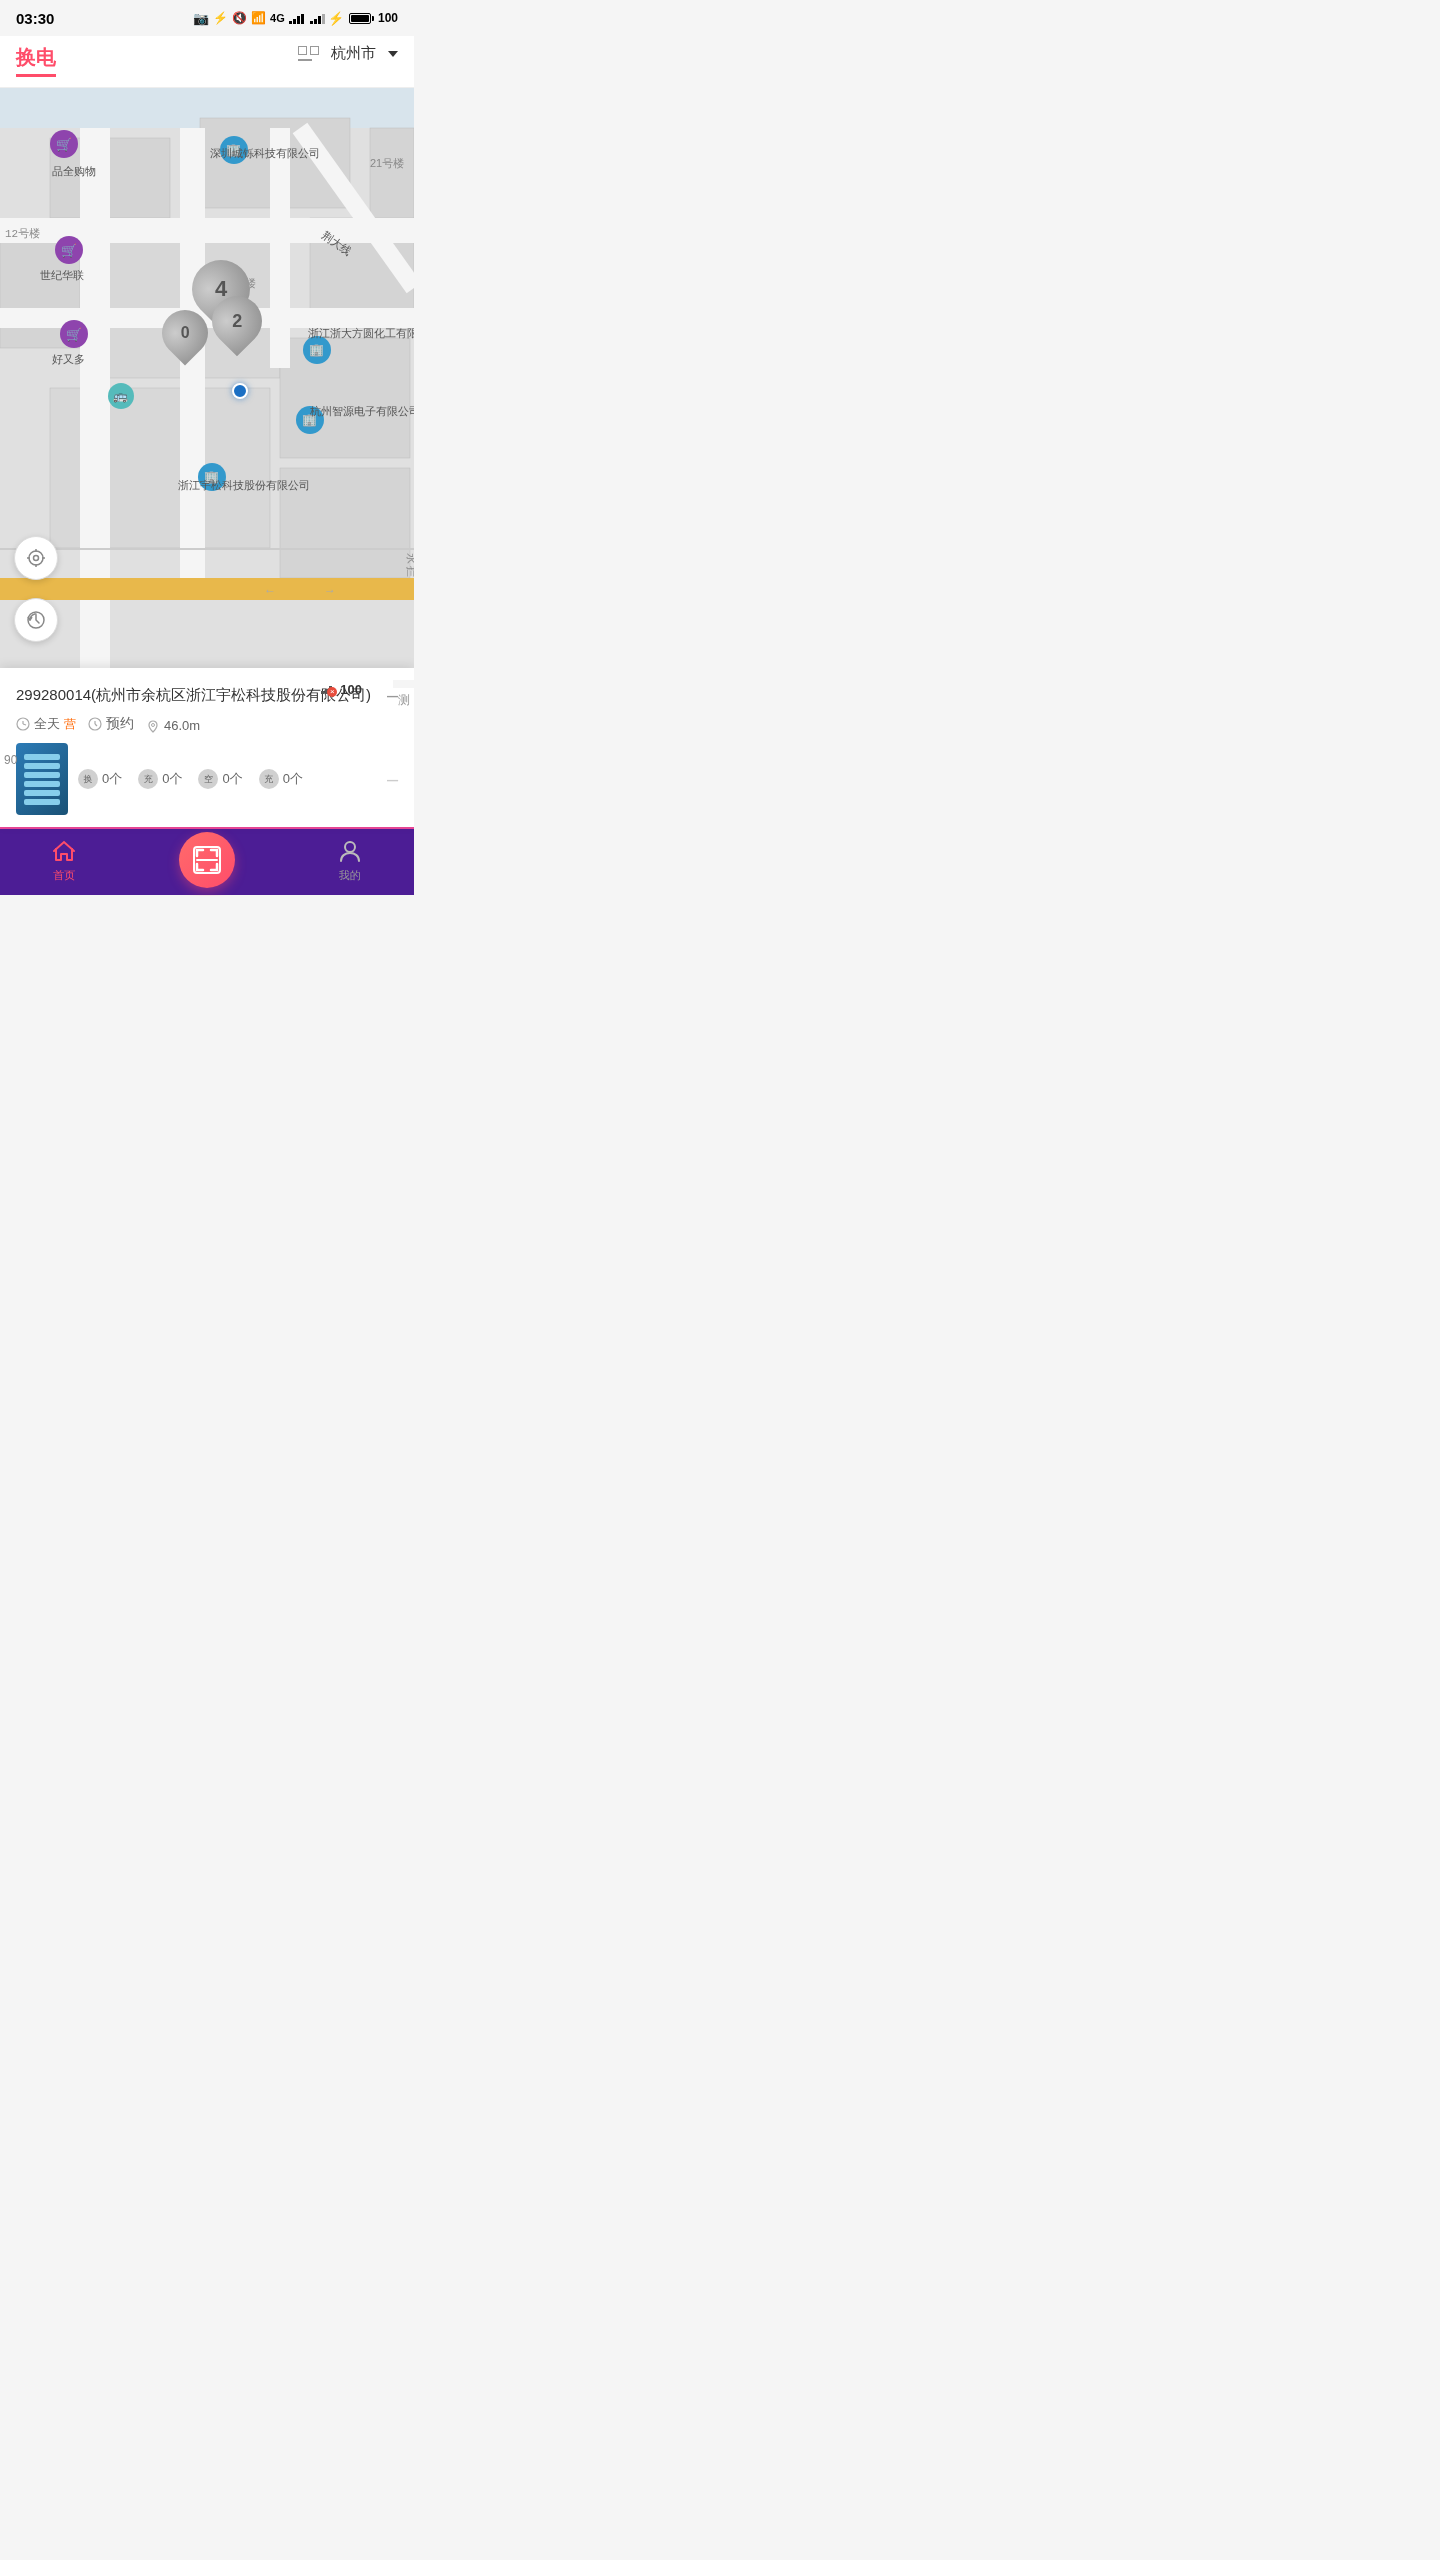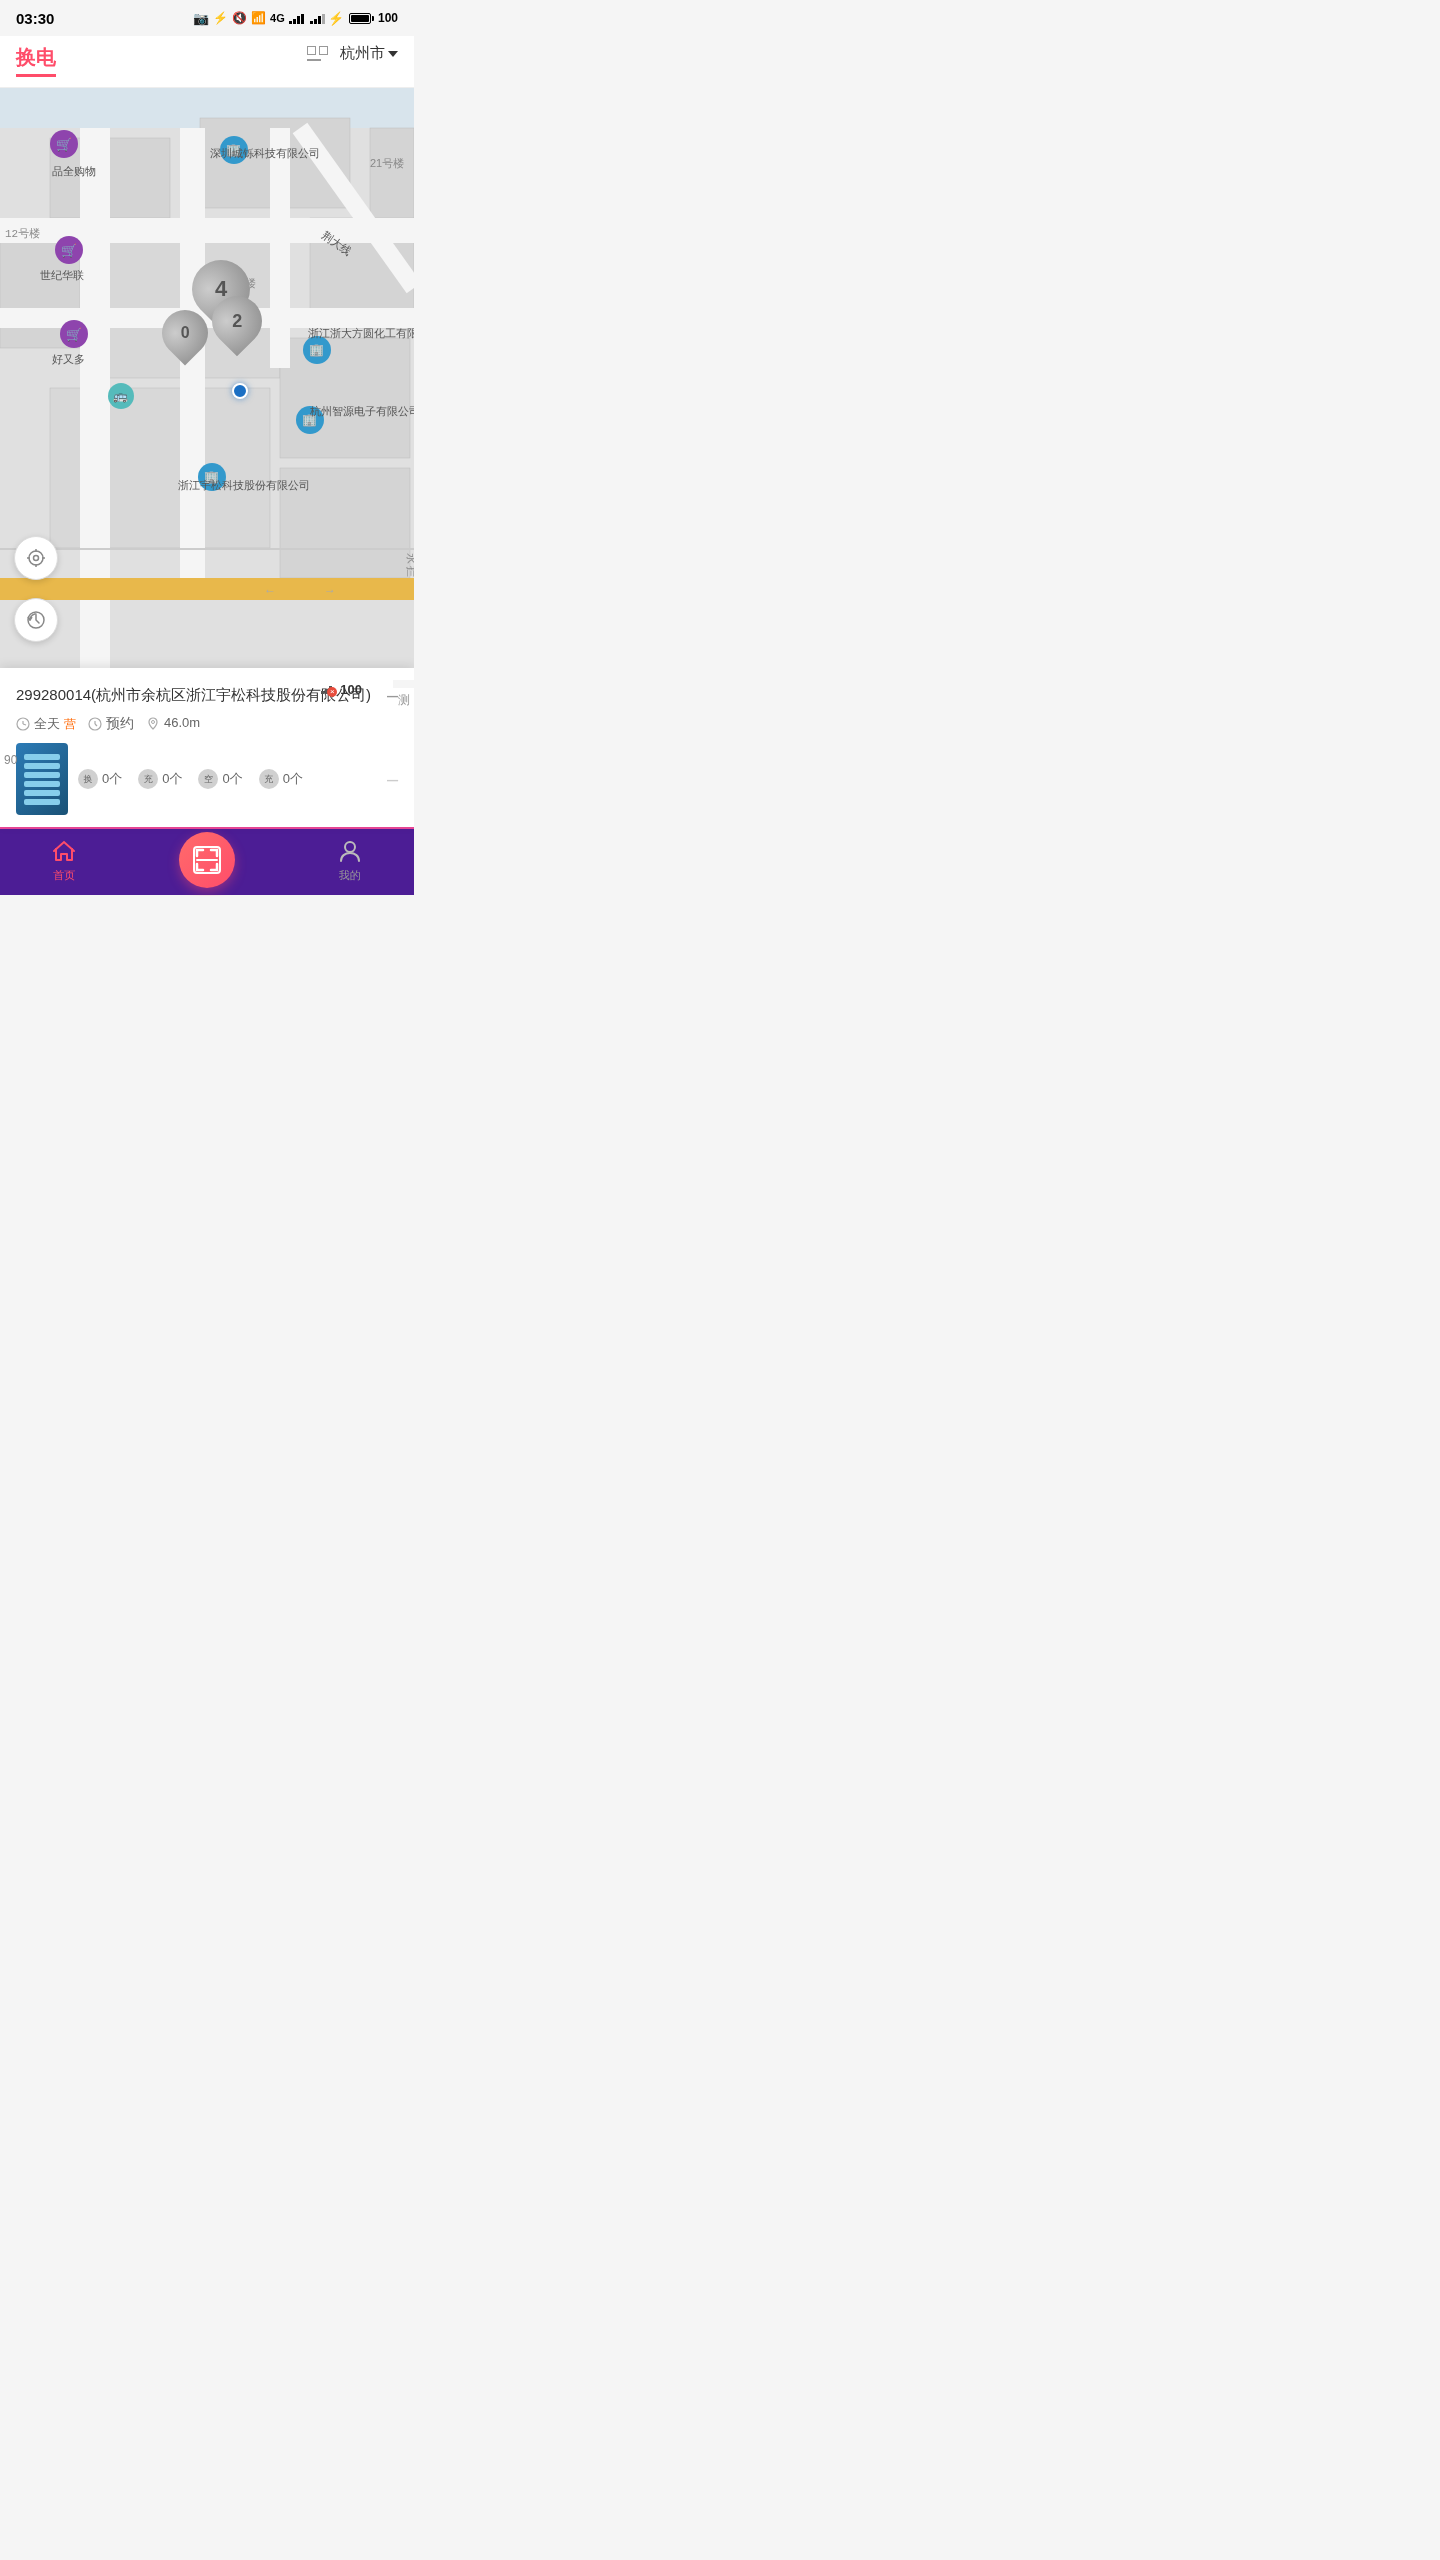--- a/index.html
+++ b/index.html
@@ -75,21 +75,21 @@
       border: 1.5px solid #999;
     }
     .header-list-line {
       width: 18px;
       height: 2px;
       background: #999;
     }
     .city-selector {
       display: flex;
       align-items: center;
-      gap: 3px;
+      gap: 12px;
       font-size: 15px;
       color: #333;
       cursor: pointer;
     }
     .chevron-down {
       width: 0;
       height: 0;
       border-left: 5px solid transparent;
       border-right: 5px solid transparent;
       border-top: 6px solid #333;
@@ -207,21 +207,21 @@
     }
     .panel-title {
       font-size: 15px;
       color: #333;
       font-weight: 400;
       margin-bottom: 10px;
       line-height: 1.4;
     }
     .panel-info-row {
       display: flex;
-      align-items: flex-start;
+      align-items: flex-end;
       gap: 12px;
       margin-bottom: 10px;
       font-size: 13px;
       color: #666;
     }
     .panel-info-item {
       display: flex;
       align-items: center;
       gap: 4px;
     }

